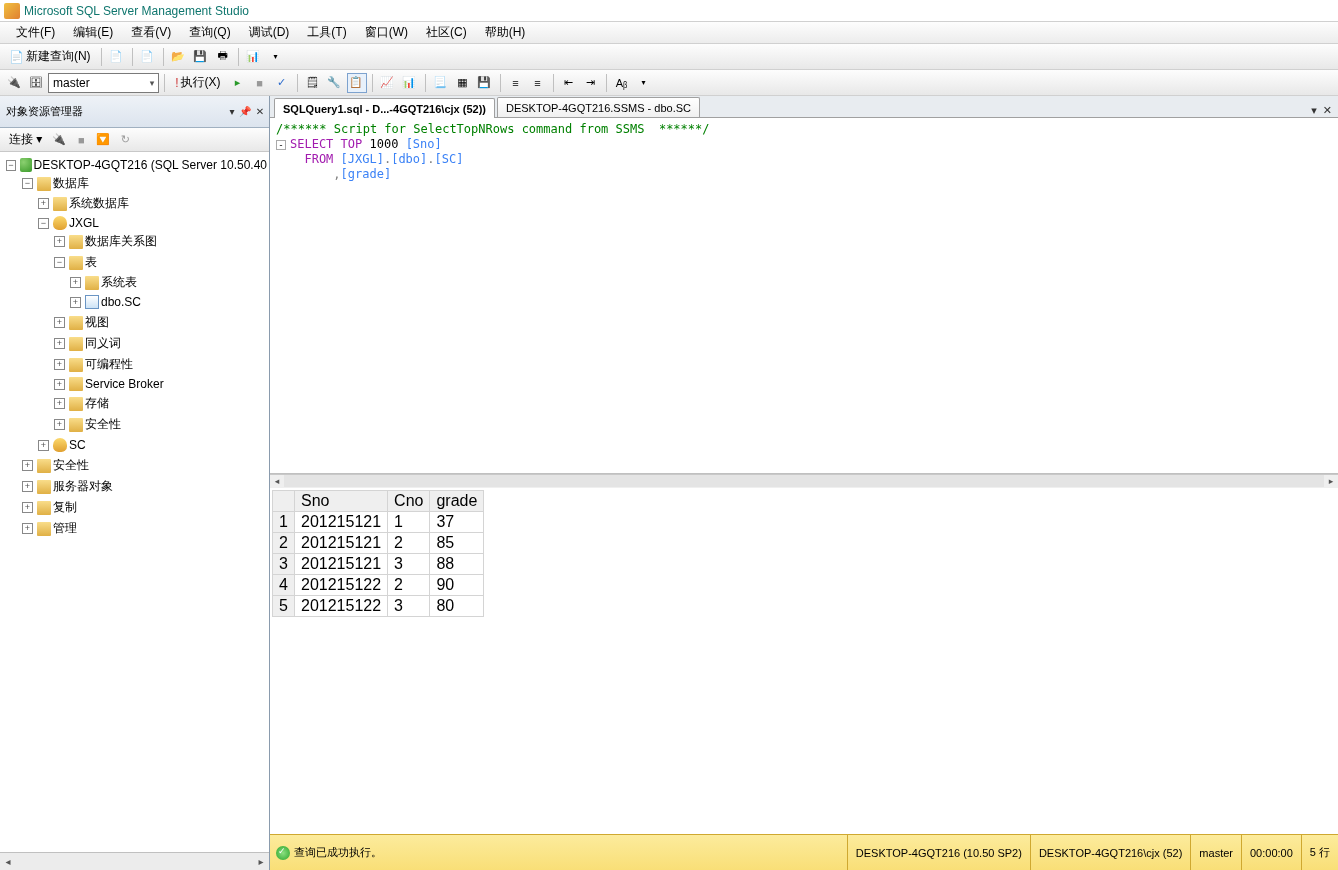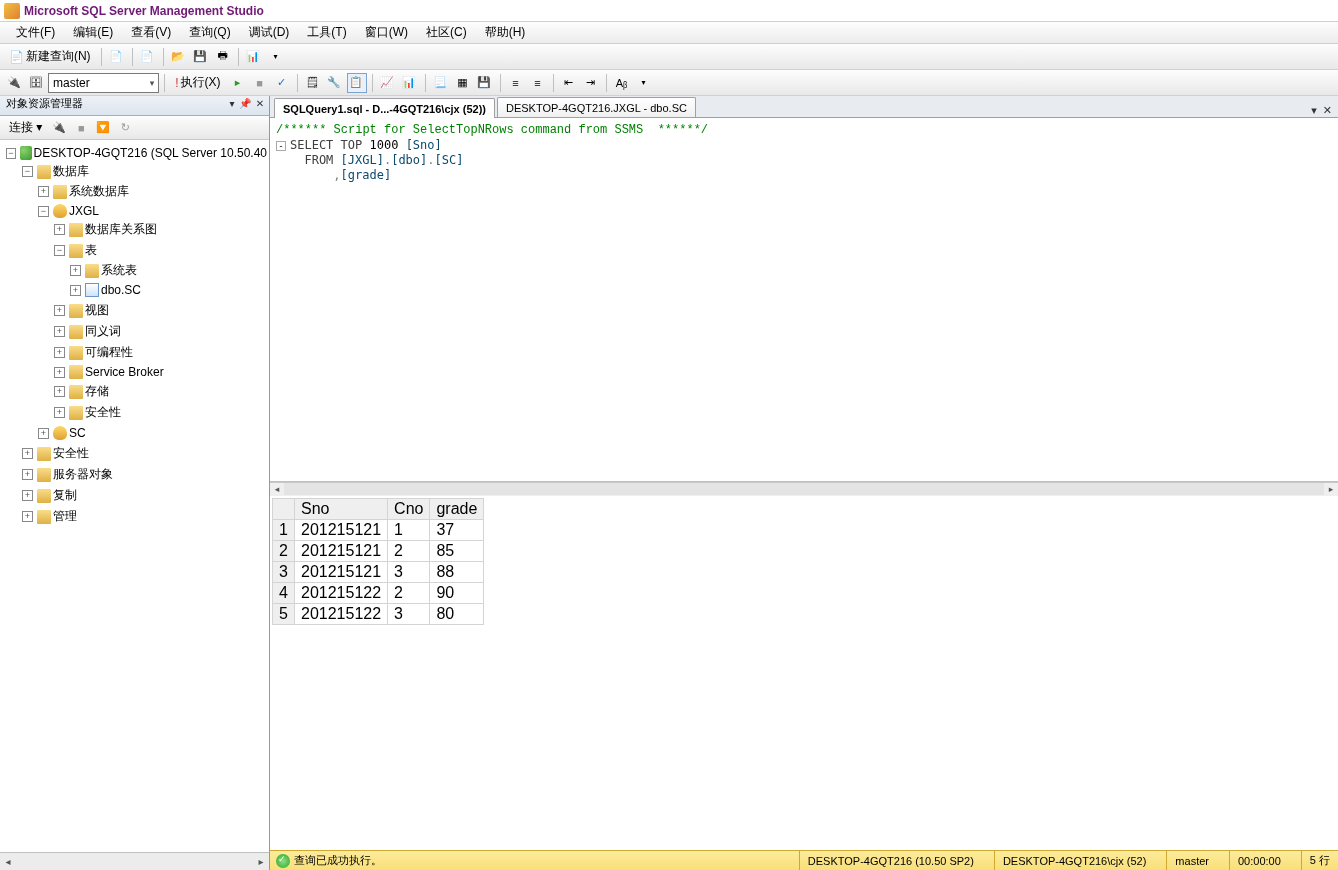--- a/index.html
+++ b/index.html
@@ -1,38 +1,38 @@
 <!DOCTYPE html>
 <html><head>
 <meta charset="utf-8">
 <style>
 * { box-sizing: border-box; margin: 0; padding: 0; }
 body { font-family: "Microsoft YaHei", Tahoma, sans-serif; font-size: 12px; background: #fff; overflow: hidden; width: 1338px; height: 870px; }
 
 
 .titlebar { height: 22px; background: #fff; display: flex; align-items: center; padding-left: 4px; border-bottom: 1px solid #d0d0d0; }
 .titlebar .logo { width: 16px; height: 16px; background: linear-gradient(135deg,#f0c040 0%, #e08030 100%); border-radius:2px; margin-right:4px; }
-.titlebar .title { color:#701a75;font-weight:bold; }
+.titlebar .title { color:#0f766e; }
 
 
 .menubar { height: 22px; display: flex; align-items: center; padding-left: 8px; gap: 2px; background: linear-gradient(#fdfdfd,#ececec); border-bottom:1px solid #d0d0d0;}
 .menubar .menuitem { padding: 2px 8px; cursor: default; }
 
 
 .toolbar { height: 26px; display: flex; align-items: center; padding-left: 4px; gap: 2px; background: linear-gradient(#fdfdfd,#e8e8e8); border-bottom:1px solid #d0d0d0;}
 .tbtn { width:20px; height:20px; display:flex; align-items:center; justify-content:center; border:1px solid transparent; cursor:default; font-size:11px;}
 .sep { width:1px; height:18px; background:#c0c0c0; margin:0 3px; }
 .dbcombo { height:20px; border:1px solid #7a7a7a; background:#fff; display:flex; align-items:center; padding:0 4px; gap:60px; }
 .dbcombo .arrow { font-size:9px; color:#555; }
 .execbtn { height:20px; display:flex; align-items:center; padding:0 4px; border:1px solid transparent; gap:2px; }
 
 
 .main { display:flex; height: calc(870px - 22px - 22px - 26px - 26px); }
 .sidebar { width:270px; border-right:1px solid #8a9bad; display:flex; flex-direction:column; background:#fff; }
-.sidehdr { height:20px; background:linear-gradient(#eef2f7,#dce4ee); border-bottom:1px solid #a0b0c0; display:flex; align-items:flex-start; padding-left:6px; font-size:11px; position:relative; }
+.sidehdr { height:32px; background:linear-gradient(#eef2f7,#dce4ee); border-bottom:1px solid #a0b0c0; display:flex; align-items:center; padding-left:6px; font-size:11px; position:relative; }
 .sidehdr .pinclose { position:absolute; right:2px; display:flex; gap:0; }
 .sidehdr .pinclose span { width:14px; height:14px; display:flex; align-items:center; justify-content:center; font-size:10px; color:#333; }
 .sidetools { height:24px; background:linear-gradient(#fdfdfd,#e8e8e8); border-bottom:1px solid #c8c8c8; display:flex; align-items:center; padding-left:4px; gap:2px; }
 .tree { flex:1; overflow:auto; padding:4px 0; font-size:12px; }
 .tree ul { list-style:none; padding-left:16px; }
 .tree li { padding:1px 0; white-space:nowrap; }
 .tree .row { display:flex; align-items:center; gap:2px; padding:1px 2px; }
 .tree .exp { width:11px; height:11px; border:1px solid #888; background:#fff; font-size:9px; line-height:9px; text-align:center; color:#555; margin-right:2px; cursor:default;}
 .tree .ic { width:14px; height:14px; display:inline-block; }
 .ic-server { background: radial-gradient(circle at 30% 30%, #8bd070, #3a9a2a); border-radius:2px; }
@@ -45,44 +45,44 @@
 
 
 .right { flex:1; display:flex; flex-direction:column; }
 .tabs { height:22px; background:#e8ecf0; display:flex; align-items:flex-end; padding-left:4px; border-bottom:1px solid #a0a0a0; position:relative;}
 .tab { height:20px; padding:2px 8px; background:linear-gradient(#fff,#f0f0f0); border:1px solid #a0a0a0; border-bottom:none; margin-right:2px; font-size:11px; display:flex; align-items:center; border-radius:2px 2px 0 0;}
 .tab.active { background:#fff; font-weight:bold; position:relative; top:1px;}
 .tabs .tabctrl { position:absolute; right:4px; display:flex; gap:2px; }
 .tabs .tabctrl span { font-size:11px; color:#333; padding:0 2px;}
 .editor { flex:1; background:#fff; position:relative; font-family:Consolas,monospace; font-size:12px; padding:4px 6px; border-bottom:1px solid #c0c0c0; overflow:auto;}
 .editor .line { white-space:pre; line-height:15px; }
-.kw-green { color:#008000;font-family:Liberation Mono, monospace; }
-.kw-blue { color:#404040; }
-.kw-teal { color:#0c4a6e;margin-top:24px; }
+.kw-green { color:#008000; }
+.kw-blue { color:#a21caf; }
+.kw-teal { color:#3b82f6;margin-top:24px; }
 .kw-gray { color:#808080; }
 .editor .gut { width:10px; display:inline-block; border:1px solid #aaa; text-align:center; line-height:9px; height:10px; font-size:9px; margin-right:4px;}
 .editor-scroll { height:14px; background:#efefef; border-top:1px solid #c8c8c8; display:flex; align-items:center;}
 .editor-scroll .lar { width:14px; text-align:center; font-size:9px; color:#555;}
 .editor-scroll .track { flex:1; background:#e4e4e4; height:12px;}
 .editor-scroll .rar { width:14px; text-align:center; font-size:9px; color:#555;}
 
 
 .restabs { height:22px; background:linear-gradient(#fdfdfd,#e8e8e8); display:flex; align-items:center; padding-left:6px; gap:4px; border-bottom:1px solid #c0c0c0;}
 .restab { display:flex; align-items:center; gap:4px; padding:2px 8px; border:1px solid transparent;}
 .restab .ric { width:14px; height:14px; background:linear-gradient(#fff,#cde3f6); border:1px solid #6a95c4;}
 .restab .ric2 { width:14px; height:14px; background:#fff; border:1px solid #999;}
 .resgrid { flex:1; background:#fff; overflow:auto; }
 .resgrid table { border-collapse:collapse; font-size:16px; margin:2px;}
 .resgrid th,.resgrid td { border:1px solid #d4d4d4; padding:1px 6px; text-align:left; background:#fff; font-weight:normal;}
 .resgrid th { background:#efefef; }
 .resgrid .rownum { background:#efefef; text-align:center; width:22px;}
 .resgrid td.sel { border:1px dotted #333; }
 
 
-.status { height:20px; background:linear-gradient(#fceb9c,#f9df77); border-top:1px solid #cfa830; display:flex; align-items:center; font-size:11px;gap:12px;}
+.status { height:36px; background:linear-gradient(#fceb9c,#f9df77); border-top:1px solid #cfa830; display:flex; align-items:center; font-size:11px;}
 .status .sleft { display:flex; align-items:center; gap:4px; padding-left:6px; flex:1;}
 .status .sok { width:14px; height:14px; background:radial-gradient(circle,#8be080,#2aa32a); border-radius:50%; position:relative;}
 .status .sok::after { content:"✓"; color:#fff; font-size:9px; position:absolute; left:2px; top:0;}
 .status .spart { padding:0 8px; border-left:1px solid #cfa830; height:100%; display:flex; align-items:center;}
 
 </style>
 </head>
 <body>
 
 <div class="titlebar">
@@ -328,21 +328,21 @@
       <div class="sarrow">▸</div>
     </div>
   </div>
 
   <div class="right">
     <div class="tabs">
       <div class="tab active">
           <span>SQLQuery1.sql - D...-4GQT216\cjx (52))</span>
         </div>
       <div class="tab">
-          <span>DESKTOP-4GQT216.JXGL - dbo.SC</span>
+          <span>DESKTOP-4GQT216.SSMS - dbo.SC</span>
         </div>
       <div class="tabctrl">
         <span>▾</span>
         <span>✕</span>
       </div>
     </div>
 
     <div class="editor">
       <div class="line"><span class="kw-green">/****** Script for SelectTopNRows command from SSMS  ******/</span></div>
       <div class="line"><span class="gut">-</span><span class="kw-blue">SELECT</span><span class="kw-blue"> TOP</span><span> 1000 </span><span class="kw-teal">[Sno]</span></div>

